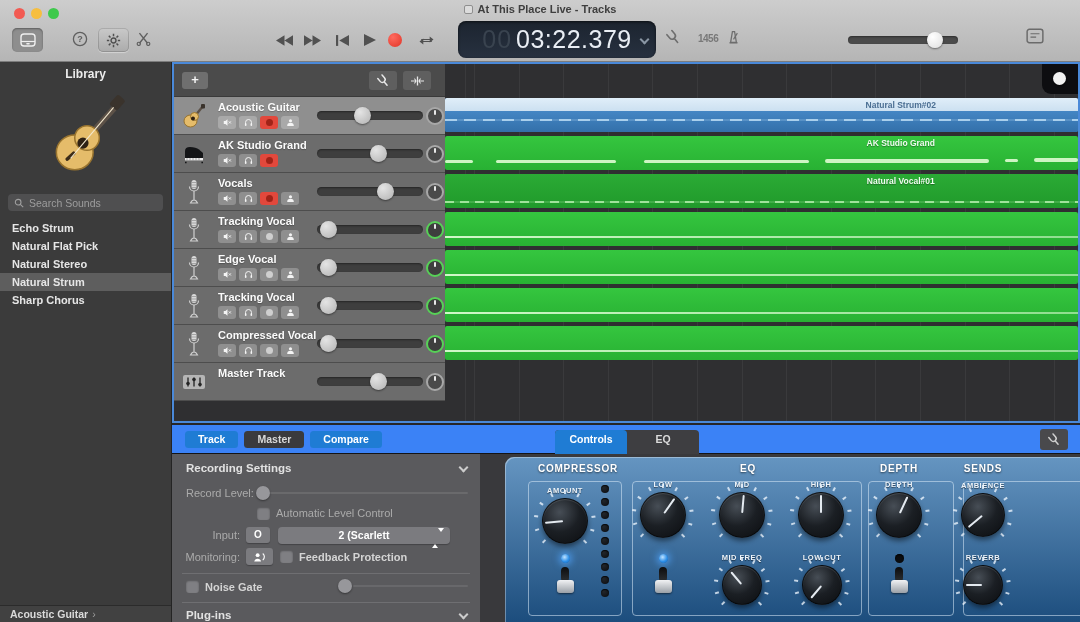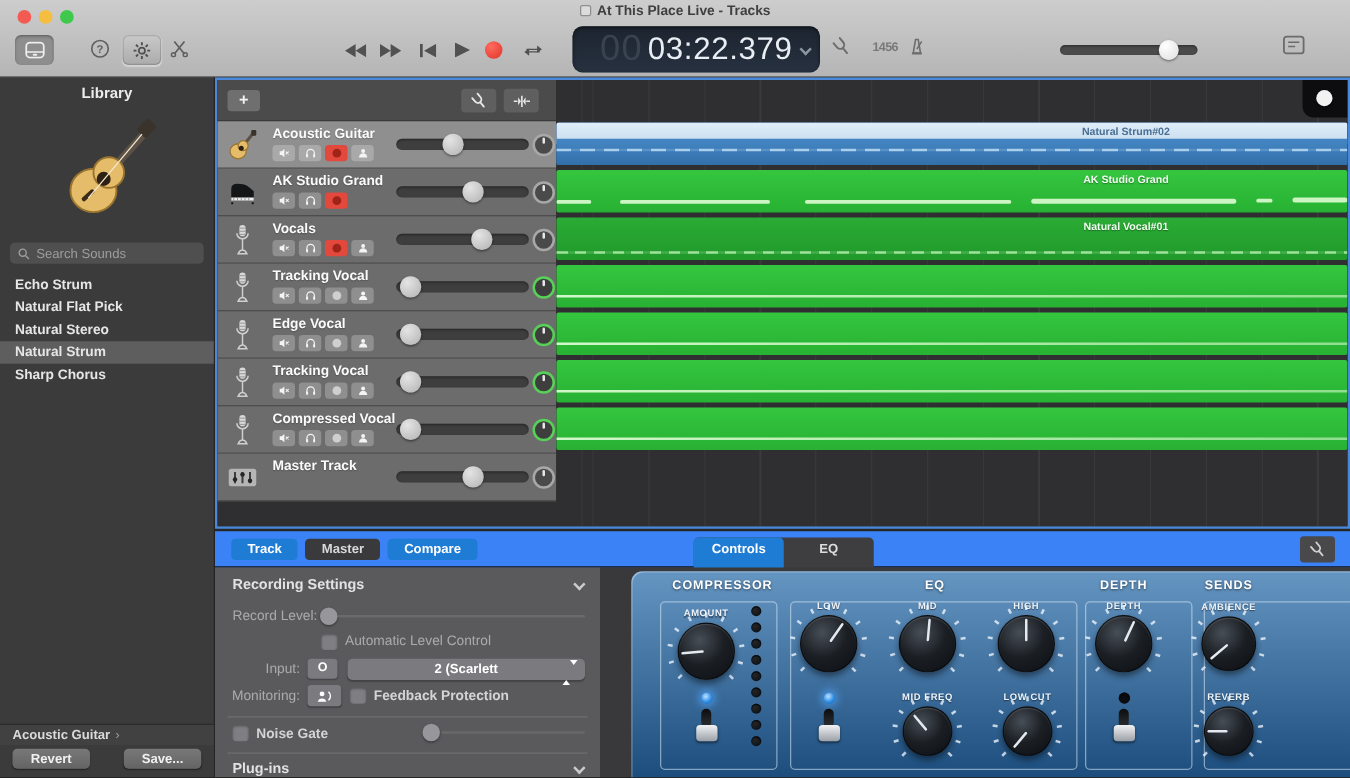--- a/index.html
+++ b/index.html
@@ -14,21 +14,21 @@
   #win-title{position:absolute;left:0;right:0;top:3px;text-align:center;font-size:11px;font-weight:bold;color:#3f3f3f;}
   #proxy-icon{display:inline-block;width:9px;height:9px;border:1.5px solid #8f8f8f;border-radius:2px;margin-right:5px;vertical-align:-1px;background:#dcdcdc;}
   .tb-btn{position:absolute;top:28px;width:31px;height:24px;border-radius:5px;display:flex;align-items:center;justify-content:center;color:#4f4f4f;}
   .tb-btn.pressed{background:#8e8e8e;color:#efefef;box-shadow:inset 0 1px 2px rgba(0,0,0,.35);}
   .tb-btn.raised{background:linear-gradient(#c9c9c9,#ababab);box-shadow:inset 0 0 0 1px rgba(0,0,0,.15),0 1px 1px rgba(255,255,255,.4);}
   .tb-ghost{position:absolute;top:31px;color:#5f5f5f;display:flex;align-items:center;justify-content:center;}
   .transport{position:absolute;top:31px;color:#515151;display:flex;align-items:center;justify-content:center;width:24px;height:18px;}
   #record-btn{position:absolute;top:33px;left:388px;width:14px;height:14px;border-radius:50%;background:radial-gradient(circle at 35% 30%,#ff6a5e,#e03427);}
   #lcd{position:absolute;left:458px;top:21px;width:198px;height:37px;border-radius:8px;
     background:linear-gradient(#1c242f,#273140);box-shadow:inset 0 1px 3px rgba(0,0,0,.6);display:flex;align-items:center;justify-content:center;}
-  #lcd .hrs{color:#39434f;font-size:29px;letter-spacing:1px;margin-right:4px;}
+  #lcd .hrs{color:#39434f;font-size:25px;letter-spacing:1px;margin-right:4px;}
   #lcd .tm{color:#e9eef4;font-size:25px;letter-spacing:.5px;}
   #lcd-chev{position:absolute;right:8px;top:15px;width:7px;height:7px;border-right:2px solid #8a96a4;border-bottom:2px solid #8a96a4;transform:rotate(45deg);}
   #count-in{position:absolute;left:698px;top:33px;font-size:10px;font-weight:bold;color:#787878;letter-spacing:-.5px;}
   #master-vol{position:absolute;left:848px;top:36px;width:110px;height:8px;border-radius:4px;background:#4b4b4b;box-shadow:inset 0 1px 2px rgba(0,0,0,.4);}
   #master-vol-knob{position:absolute;left:79px;top:-4px;width:16px;height:16px;border-radius:50%;background:radial-gradient(circle at 35% 30%,#ffffff,#dedede);box-shadow:0 1px 2px rgba(0,0,0,.45);}
 
   
   #sidebar{position:absolute;left:0;top:62px;width:172px;height:560px;background:#3b3b3b;border-right:1px solid #242424;}
   #lib-title{height:24px;line-height:24px;text-align:center;font-size:12px;font-weight:bold;color:#ececec;}
   #lib-art{height:104px;display:flex;align-items:center;justify-content:center;}
@@ -264,24 +264,20 @@
     </div>
     <div id="lib-list">
         <div class="lib-item">Echo Strum</div>
         <div class="lib-item">Natural Flat Pick</div>
         <div class="lib-item">Natural Stereo</div>
         <div class="lib-item sel">Natural Strum</div>
         <div class="lib-item">Sharp Chorus</div>
       </div>
     <div id="lib-footer">
       <div id="lib-crumb"><span>Acoustic Guitar</span><span class="cv">›</span></div>
-      <div id="lib-btns">
-        <div class="lib-btn">Revert</div>
-        <div class="lib-btn">Save...</div>
-      </div>
     </div>
   </aside>
 
   <section id="tracks-area">
     <div id="theaders">
       <div id="th-topbar">
         <div id="add-track">+</div>
         <div class="th-tool" style="right:48px">
           <svg width="13" height="14" viewBox="0 0 14 14" style="transform:rotate(-40deg)">
               <path d="M4 1v4a3 3 0 0 0 6 0V1M7 8v5" stroke="currentColor" stroke-width="1.6" fill="none" stroke-linecap="round"></path>
@@ -661,21 +657,21 @@
 
       <div class="ins-abs ins-lbl" style="left:14px;top:33px">Record Level:</div>
       <div class="ins-abs ins-knob" style="left:84px;top:32px"></div>
       <div class="ins-abs ins-line" style="left:98px;top:38px;width:198px;opacity:.45"></div>
 
       <div class="ins-abs chk" style="left:85px;top:53px"></div>
       <div class="ins-abs ins-lbl" style="left:104px;top:53px">Automatic Level Control</div>
 
       <div class="ins-abs ins-lbl" style="left:8px;top:75px;width:60px;text-align:right">Input:</div>
       <div class="ins-abs obtn" style="left:74px;top:73px;width:24px;height:16px;font-size:10px;font-weight:bold;text-align:center;line-height:16px">O</div>
-      <div class="ins-abs dd" style="left:106px;top:73px;width:190px;height:17px;line-height:17px">
+      <div class="ins-abs dd" style="left:106px;top:73px;width:172px;height:17px;line-height:17px">
         <span>2  (Scarlett</span>
         <span class="dd-arr"><span class="up"></span><span class="dn"></span></span>
       </div>
 
       <div class="ins-abs ins-lbl" style="left:8px;top:97px;width:60px;text-align:right">Monitoring:</div>
       <div class="ins-abs monbtn" style="left:74px;top:94px;width:27px;height:17px;display:flex;align-items:center;justify-content:center">
         <svg width="13" height="12" viewBox="0 0 14 12">
             <circle cx="5" cy="4" r="2.1" fill="#fff"></circle>
             <path d="M1.3 10.8a3.8 3.8 0 0 1 7.4 0z" fill="#fff"></path>
             <path d="M10.5 2.2a4.6 4.6 0 0 1 0 7.2" fill="none" stroke="#fff" stroke-width="1.2"></path>

